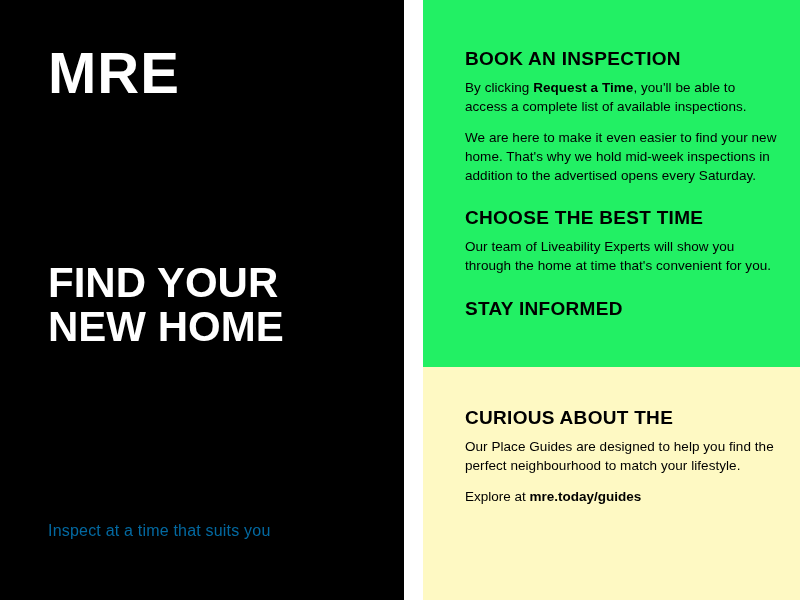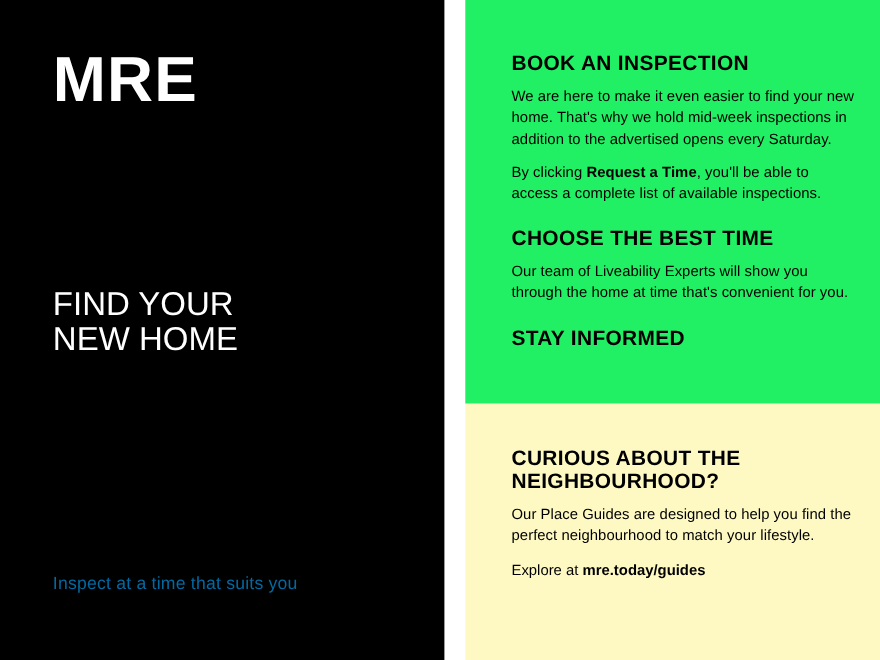--- a/index.html
+++ b/index.html
@@ -37,22 +37,22 @@
     font-weight: bold;
     letter-spacing: 1px;
     line-height: 1;
     font-family: "Liberation Sans", sans-serif;
   }
   .headline {
     position: absolute;
     top: 262px;
     left: 48px;
     color: #ffffff;
-    font-size: 30px;
-    font-weight: normal;
+    font-size: 42px;
+    font-weight: bold;
     line-height: 1.0;
     letter-spacing: 0px;
   }
   .headline .line {
     display: block;
   }
   .headline .line + .line {
     margin-top: 2px;
   }
   .tagline {
@@ -134,35 +134,34 @@
     </div>
     <div class="tagline">Inspect at a time that suits you</div>
   </div>
 
   <div class="right-column">
 
     <div class="green-panel">
 
       <h2 class="sec-title">BOOK AN INSPECTION</h2>
 
+      <p class="body-text"><span>By clicking </span><b>Request a Time</b><span>, you'll be able to access a complete list of available inspections.</span></p>
+
       <p class="body-text">We are here to make it even easier to find your new home. That's why we hold mid-week inspections in addition to the advertised opens every Saturday.</p>
-
-      <p class="body-text"><span>By clicking </span><b>Request a Time</b><span>, you'll be able to access a complete list of available inspections.</span></p>
 
       <h2 class="sec-title second">CHOOSE THE BEST TIME</h2>
 
       <p class="body-text">Our team of Liveability Experts will show you through the home at time that's convenient for you.</p>
 
       <h2 class="sec-title third">STAY INFORMED</h2>
 
     </div>
 
     <div class="white-panel">
       <h2 class="sec-title">
         <span>CURIOUS ABOUT THE</span><br>
-        <span>NEIGHBOURHOOD?</span>
       </h2>
       <p class="body-text">Our Place Guides are designed to help you find the perfect neighbourhood to match your lifestyle.</p>
       <p class="explore-line"><span>Explore at </span><b>mre.today/guides</b></p>
     </div>
 
   </div>
 </div>
 
 </body></html>

